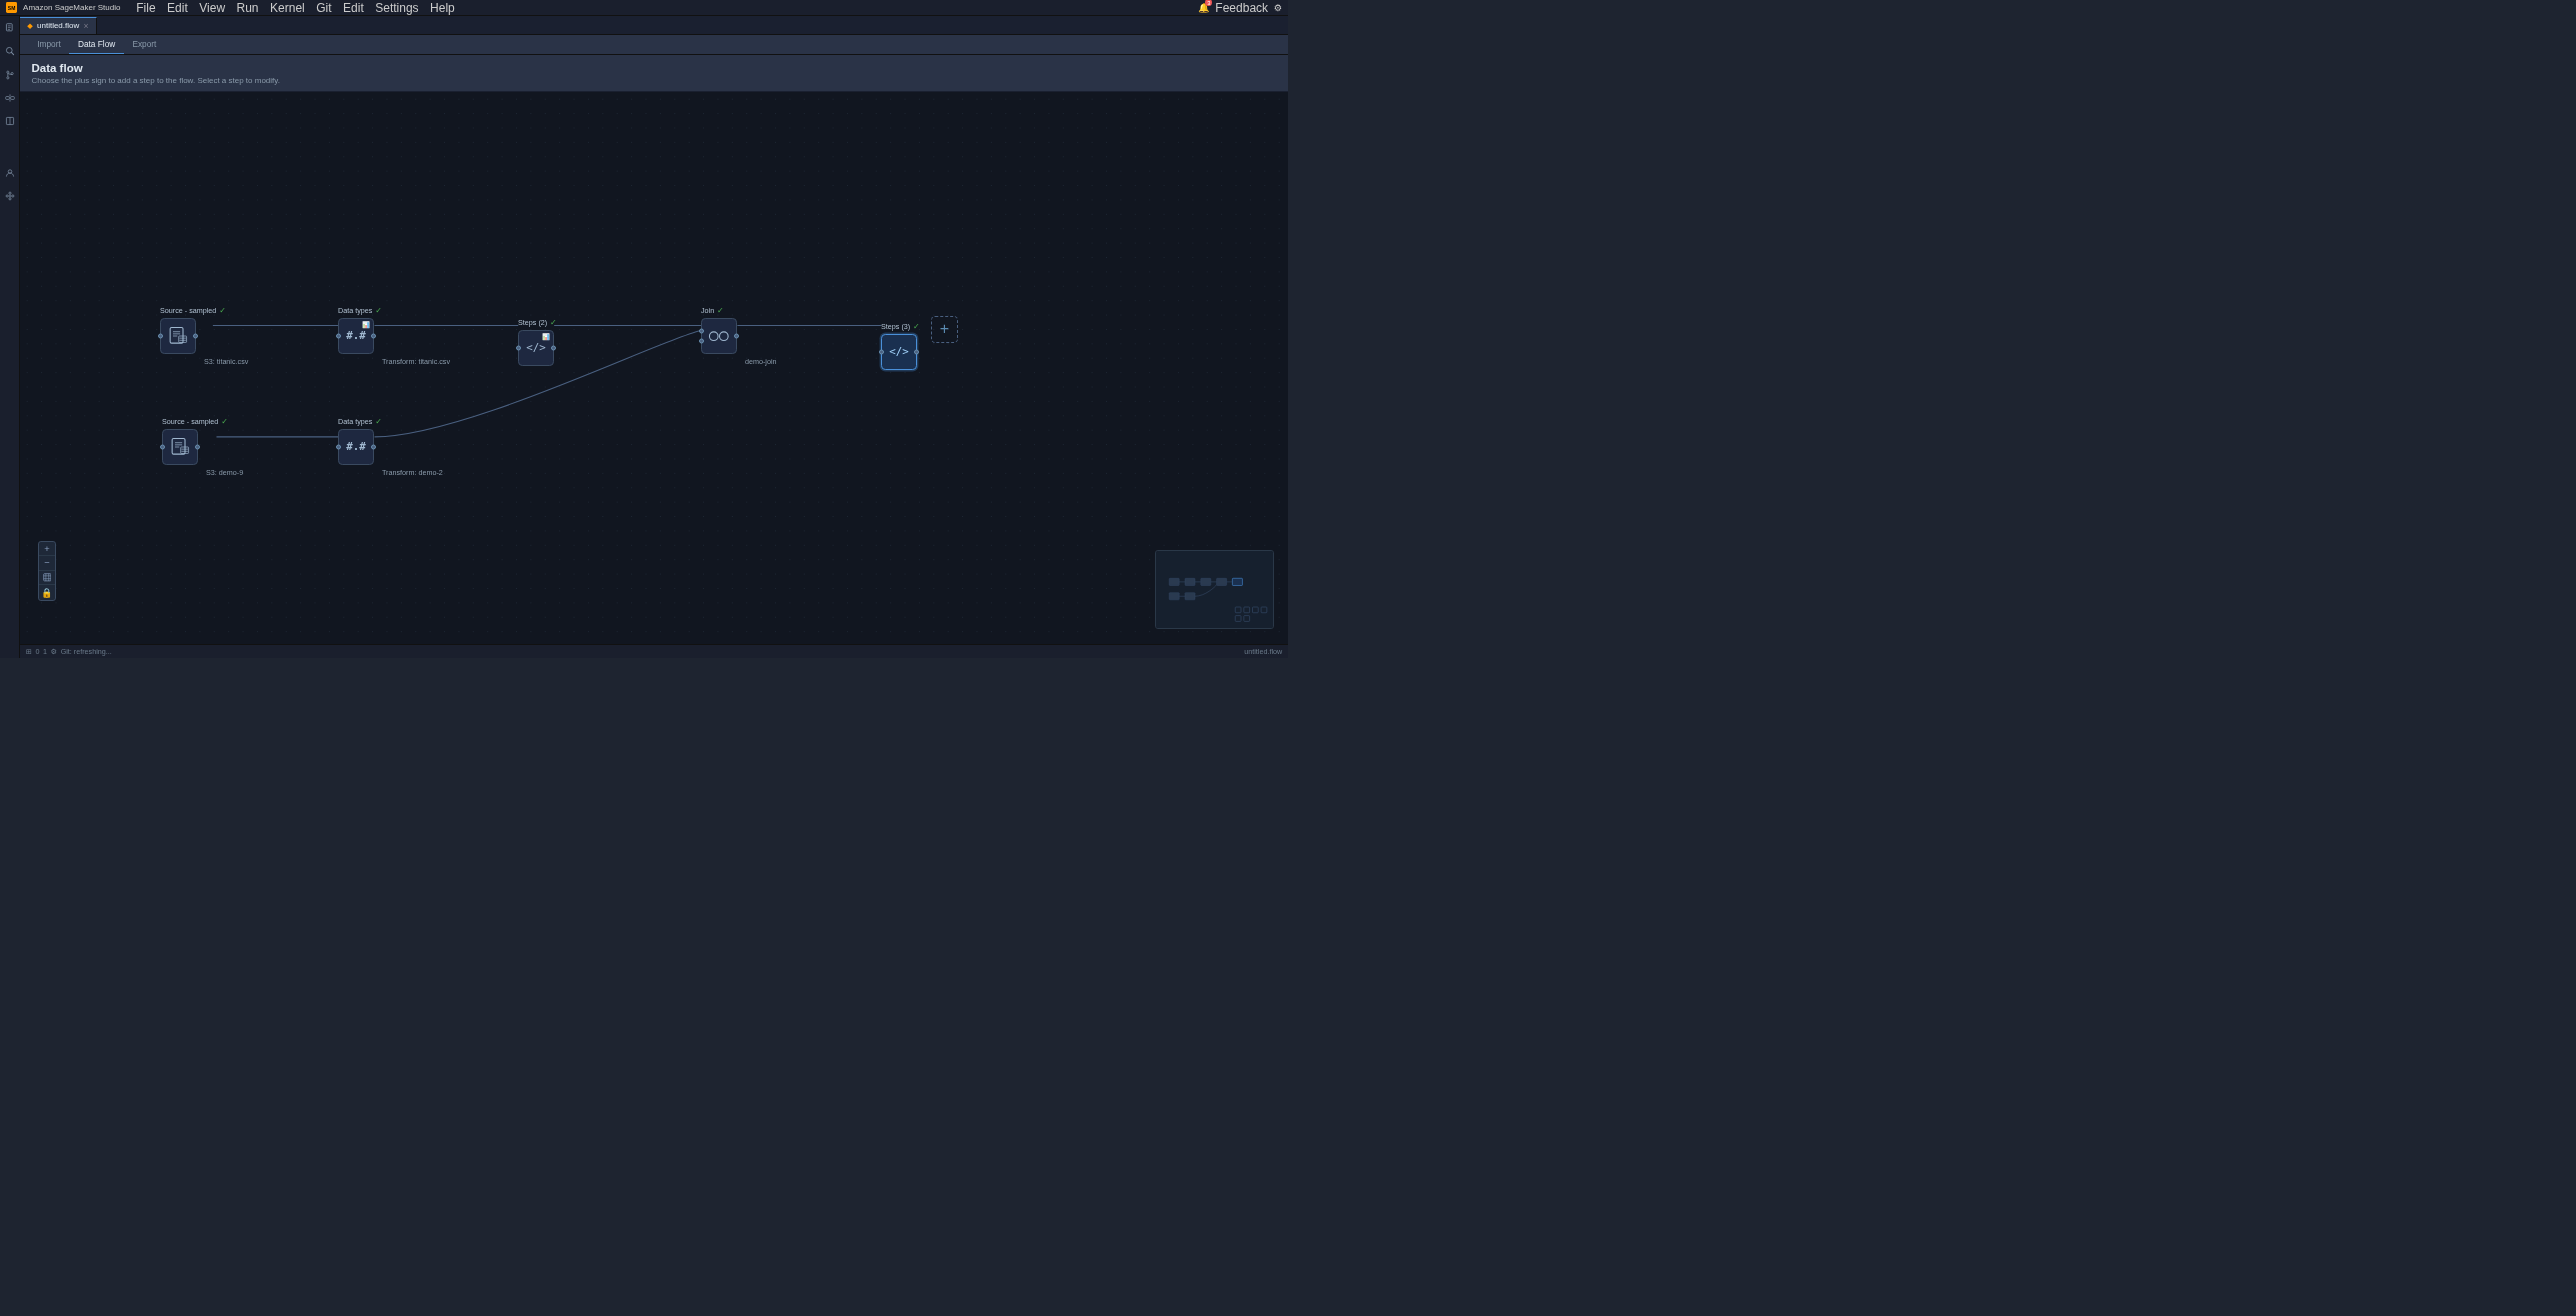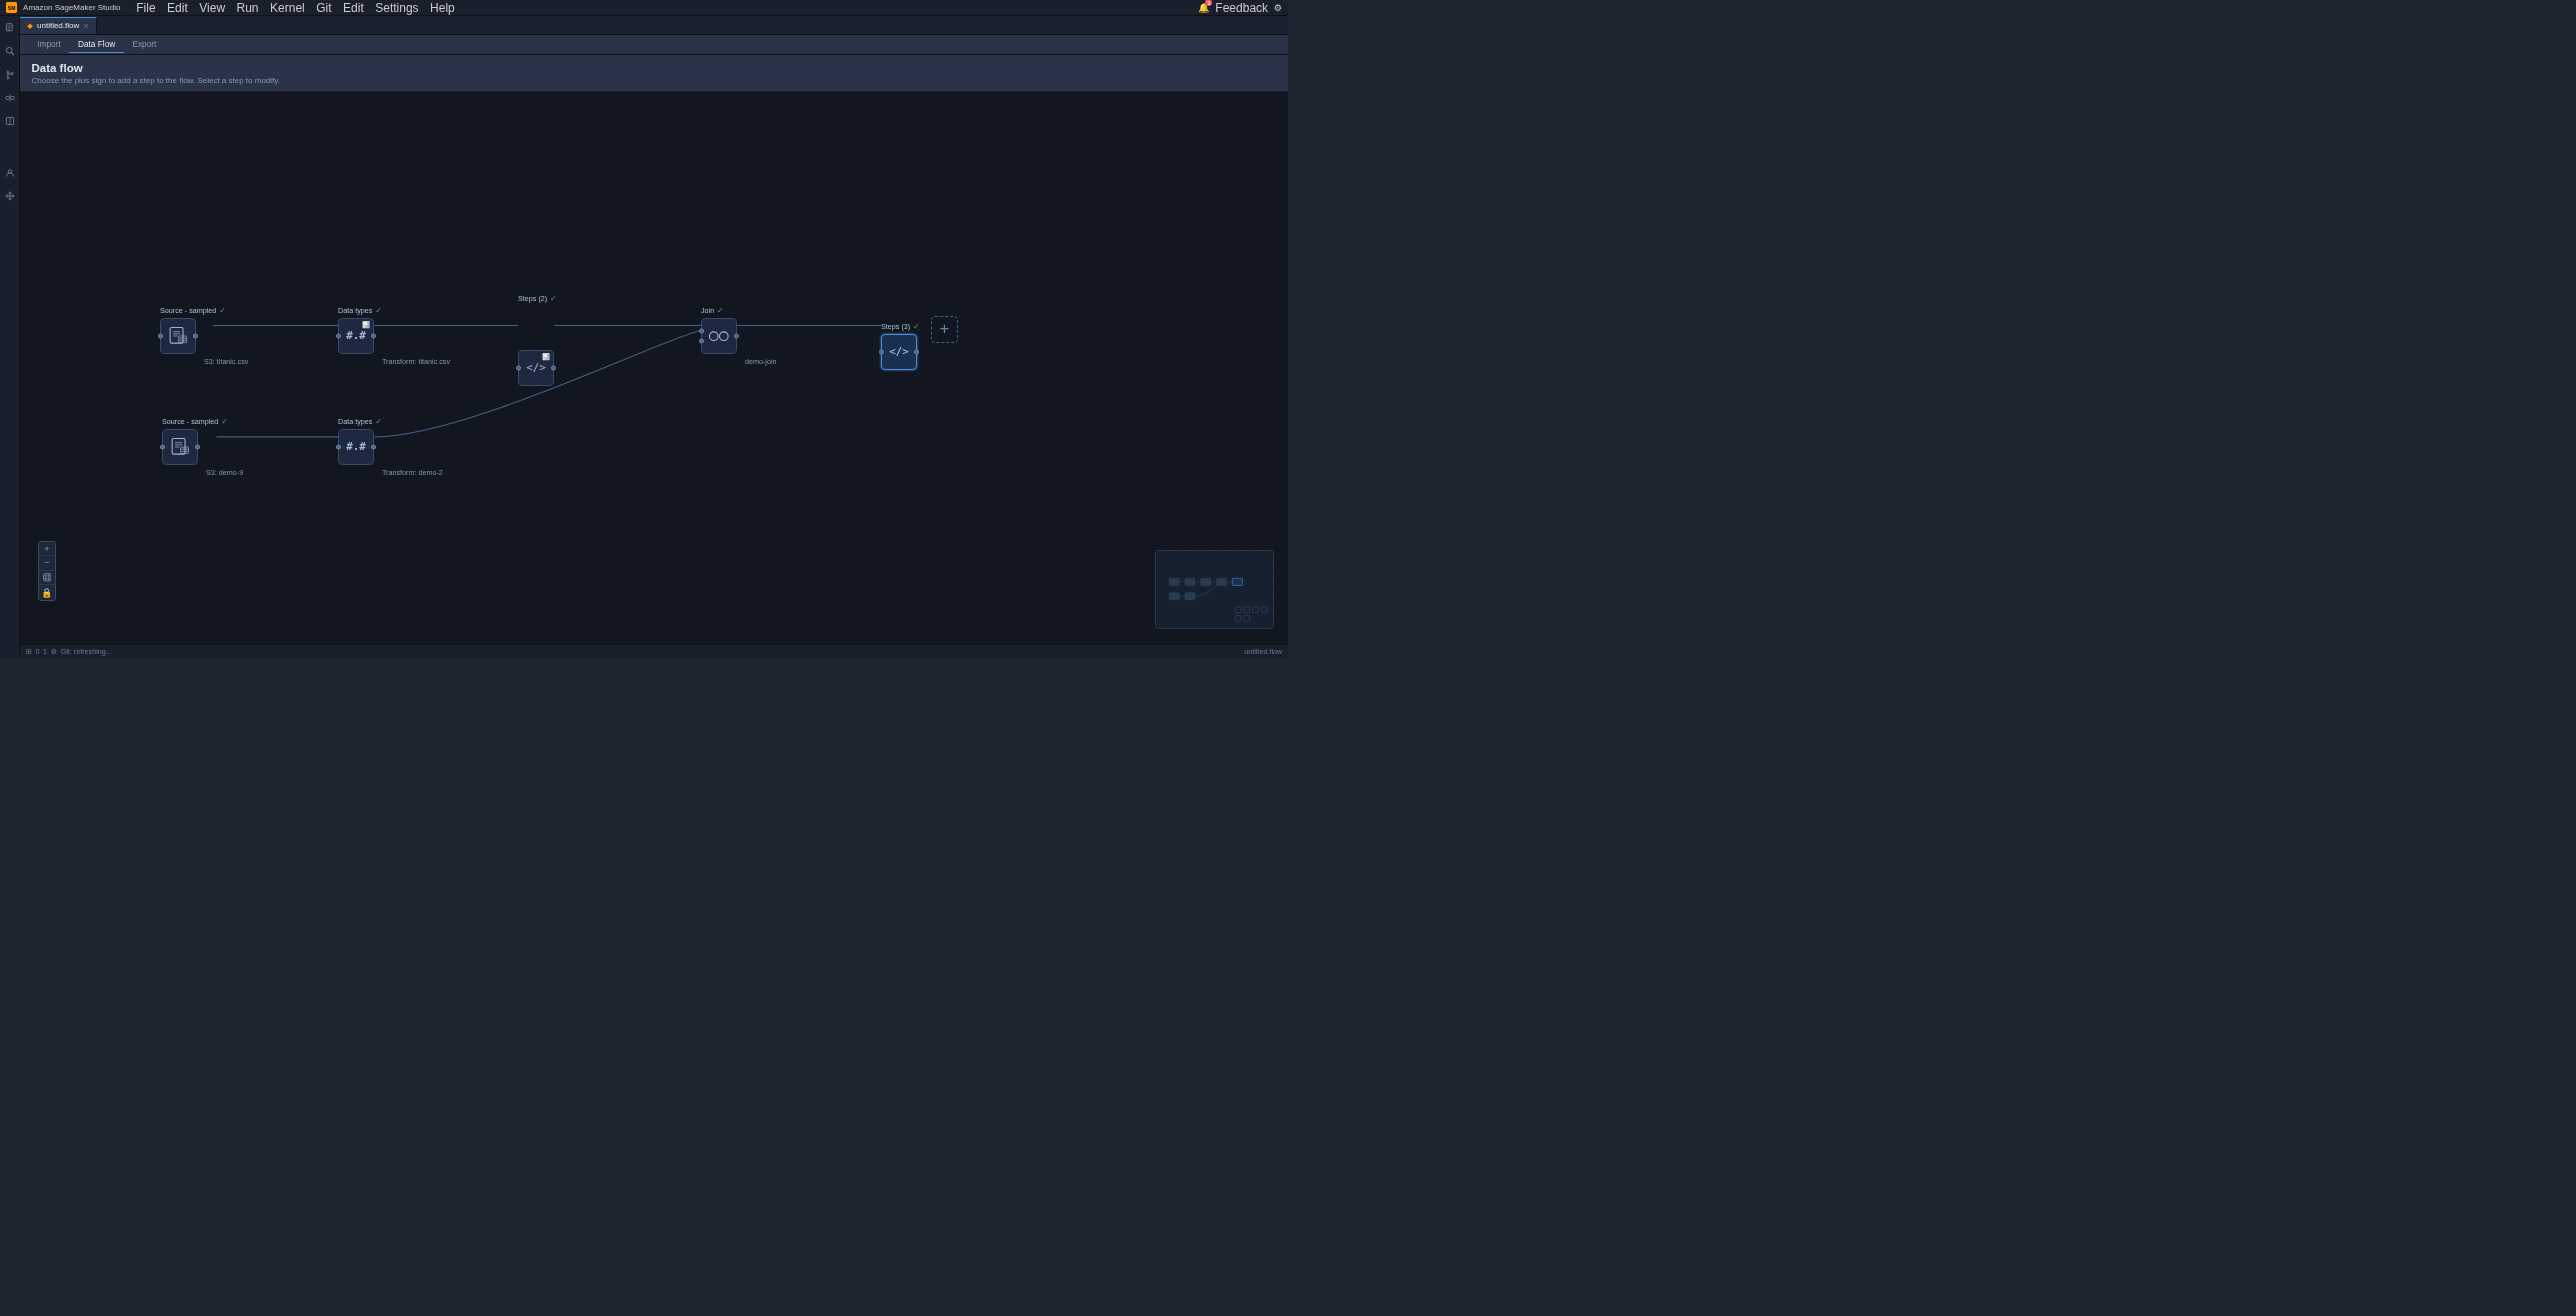--- a/index.html
+++ b/index.html
@@ -161,20 +161,21 @@
     .tab-icon {
       font-size: 7.2px;
       color: #f90;
     }
 
     
     .inner-tabs {
       background: #2a3347;
       height: 20px;
       display: flex;
+      align-items: flex-end;
       padding: 0 8.6px;
       border-bottom: 0.7px solid #111;
       flex-shrink: 0;
     }
     .inner-tab {
       height: 18.7px;
       padding: 0 8.6px;
       display: flex;
       align-items: center;
       font-size: 8.3px;
@@ -526,21 +527,21 @@
         </div>
         <div class="node-box">
           <div class="connector left"></div>
           <div class="chart-icon">📊</div>
           <span style="font-size:10.8px; color:#a0b8d0; font-family: monospace; font-weight:bold;">#.#</span>
           <div class="connector right"></div>
         </div>
         <div class="node-name">Transform: titanic.csv</div>
       </div>
 
-      <div class="flow-node" style="left:498px; top:202px;gap:44px;">
+      <div class="flow-node" style="left:498px; top:226px;">
         <div class="node-label">
           <span>Steps (2)</span>
           <span class="node-check">✓</span>
         </div>
         <div class="node-box">
           <div class="connector left"></div>
           <div class="chart-icon">📊</div>
           <span style="font-size:10.8px; color:#a0b8d0; font-family: monospace;">&lt;/&gt;</span>
           <div class="connector right"></div>
         </div>

